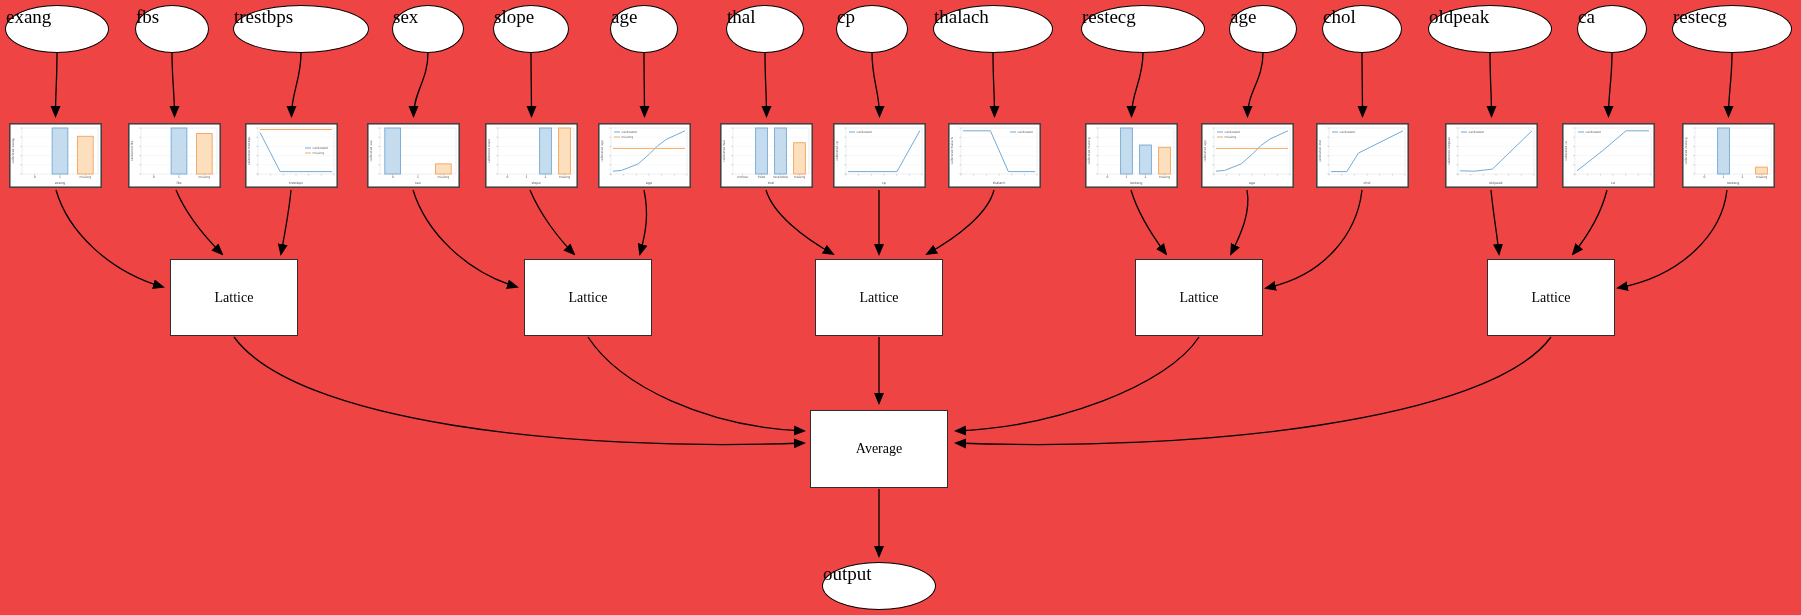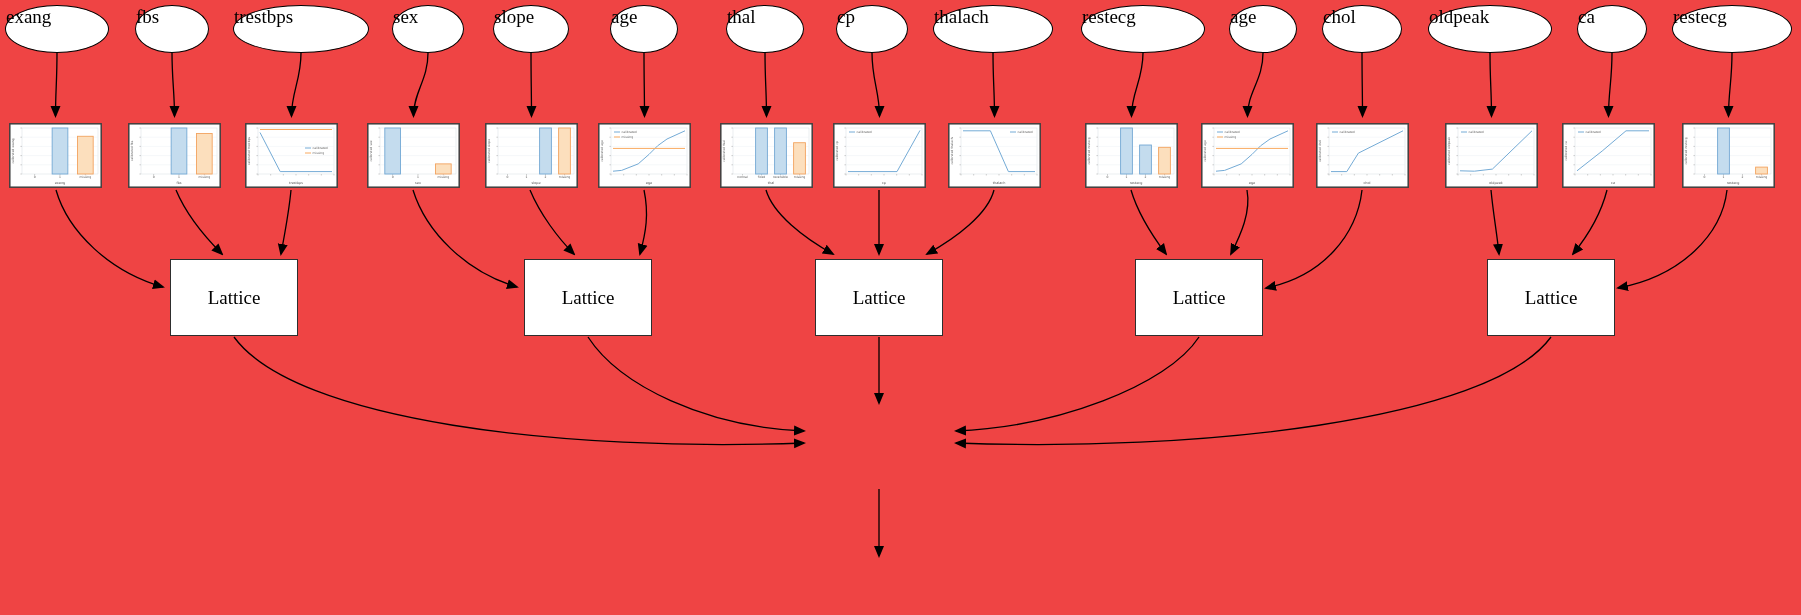--- a/index.html
+++ b/index.html
@@ -3,21 +3,21 @@
 <meta charset="utf-8">
 <style>
   html,body{margin:0;padding:0;background:#fff;}
   #canvas{position:relative;width:1801px;height:615px;background:#ef4444;overflow:hidden;
           font-family:"Liberation Serif","DejaVu Serif",serif;}
   .node-ellipse{position:absolute;border:1.5px solid #000;border-radius:50%;background:#fff;
 ated          display:flex;align-items:center;justify-content:center;box-sizing:border-box;}
   .node-ellipse span{font-size:19px;color:#000;white-space:nowrap;}
   .node-box{position:absolute;border:1.5px solid #2e2e2e;background:#fff;
             display:flex;align-items:center;justify-content:center;box-sizing:border-box;}
-  .node-box span{font-size:19px;color:#000;}
+  .node-box span{font-size:14px;color:#000;}
   .chart-thumb{position:absolute;}
   #edges{position:absolute;left:0;top:0;pointer-events:none;}
 </style>
 </head>
 <body>
 
 <div id="canvas">
 
   <svg id="edges" width="1801" height="615" viewBox="0 0 1801 615">
     <defs>
@@ -489,15 +489,21 @@
         <span>Lattice</span>
       </div>
       <div class="node-box" style="left: 1135px; top: 259px; width: 128px; height: 77px;">
         <span>Lattice</span>
       </div>
       <div class="node-box" style="left: 1487px; top: 259px; width: 128px; height: 77px;">
         <span>Lattice</span>
       </div>
     </div>
 
-
+  <div class="node-box" id="average-box" style="left:810px;top:410px;width:138px;height:78px;">
+    <span>Average</span>
+  </div>
+
+  <div class="node-ellipse" id="output-ellipse" style="left:822px;top:562px;width:114px;height:48px;">
+    <span>output</span>
+  </div>
 
 </div>
 
 </body></html>

